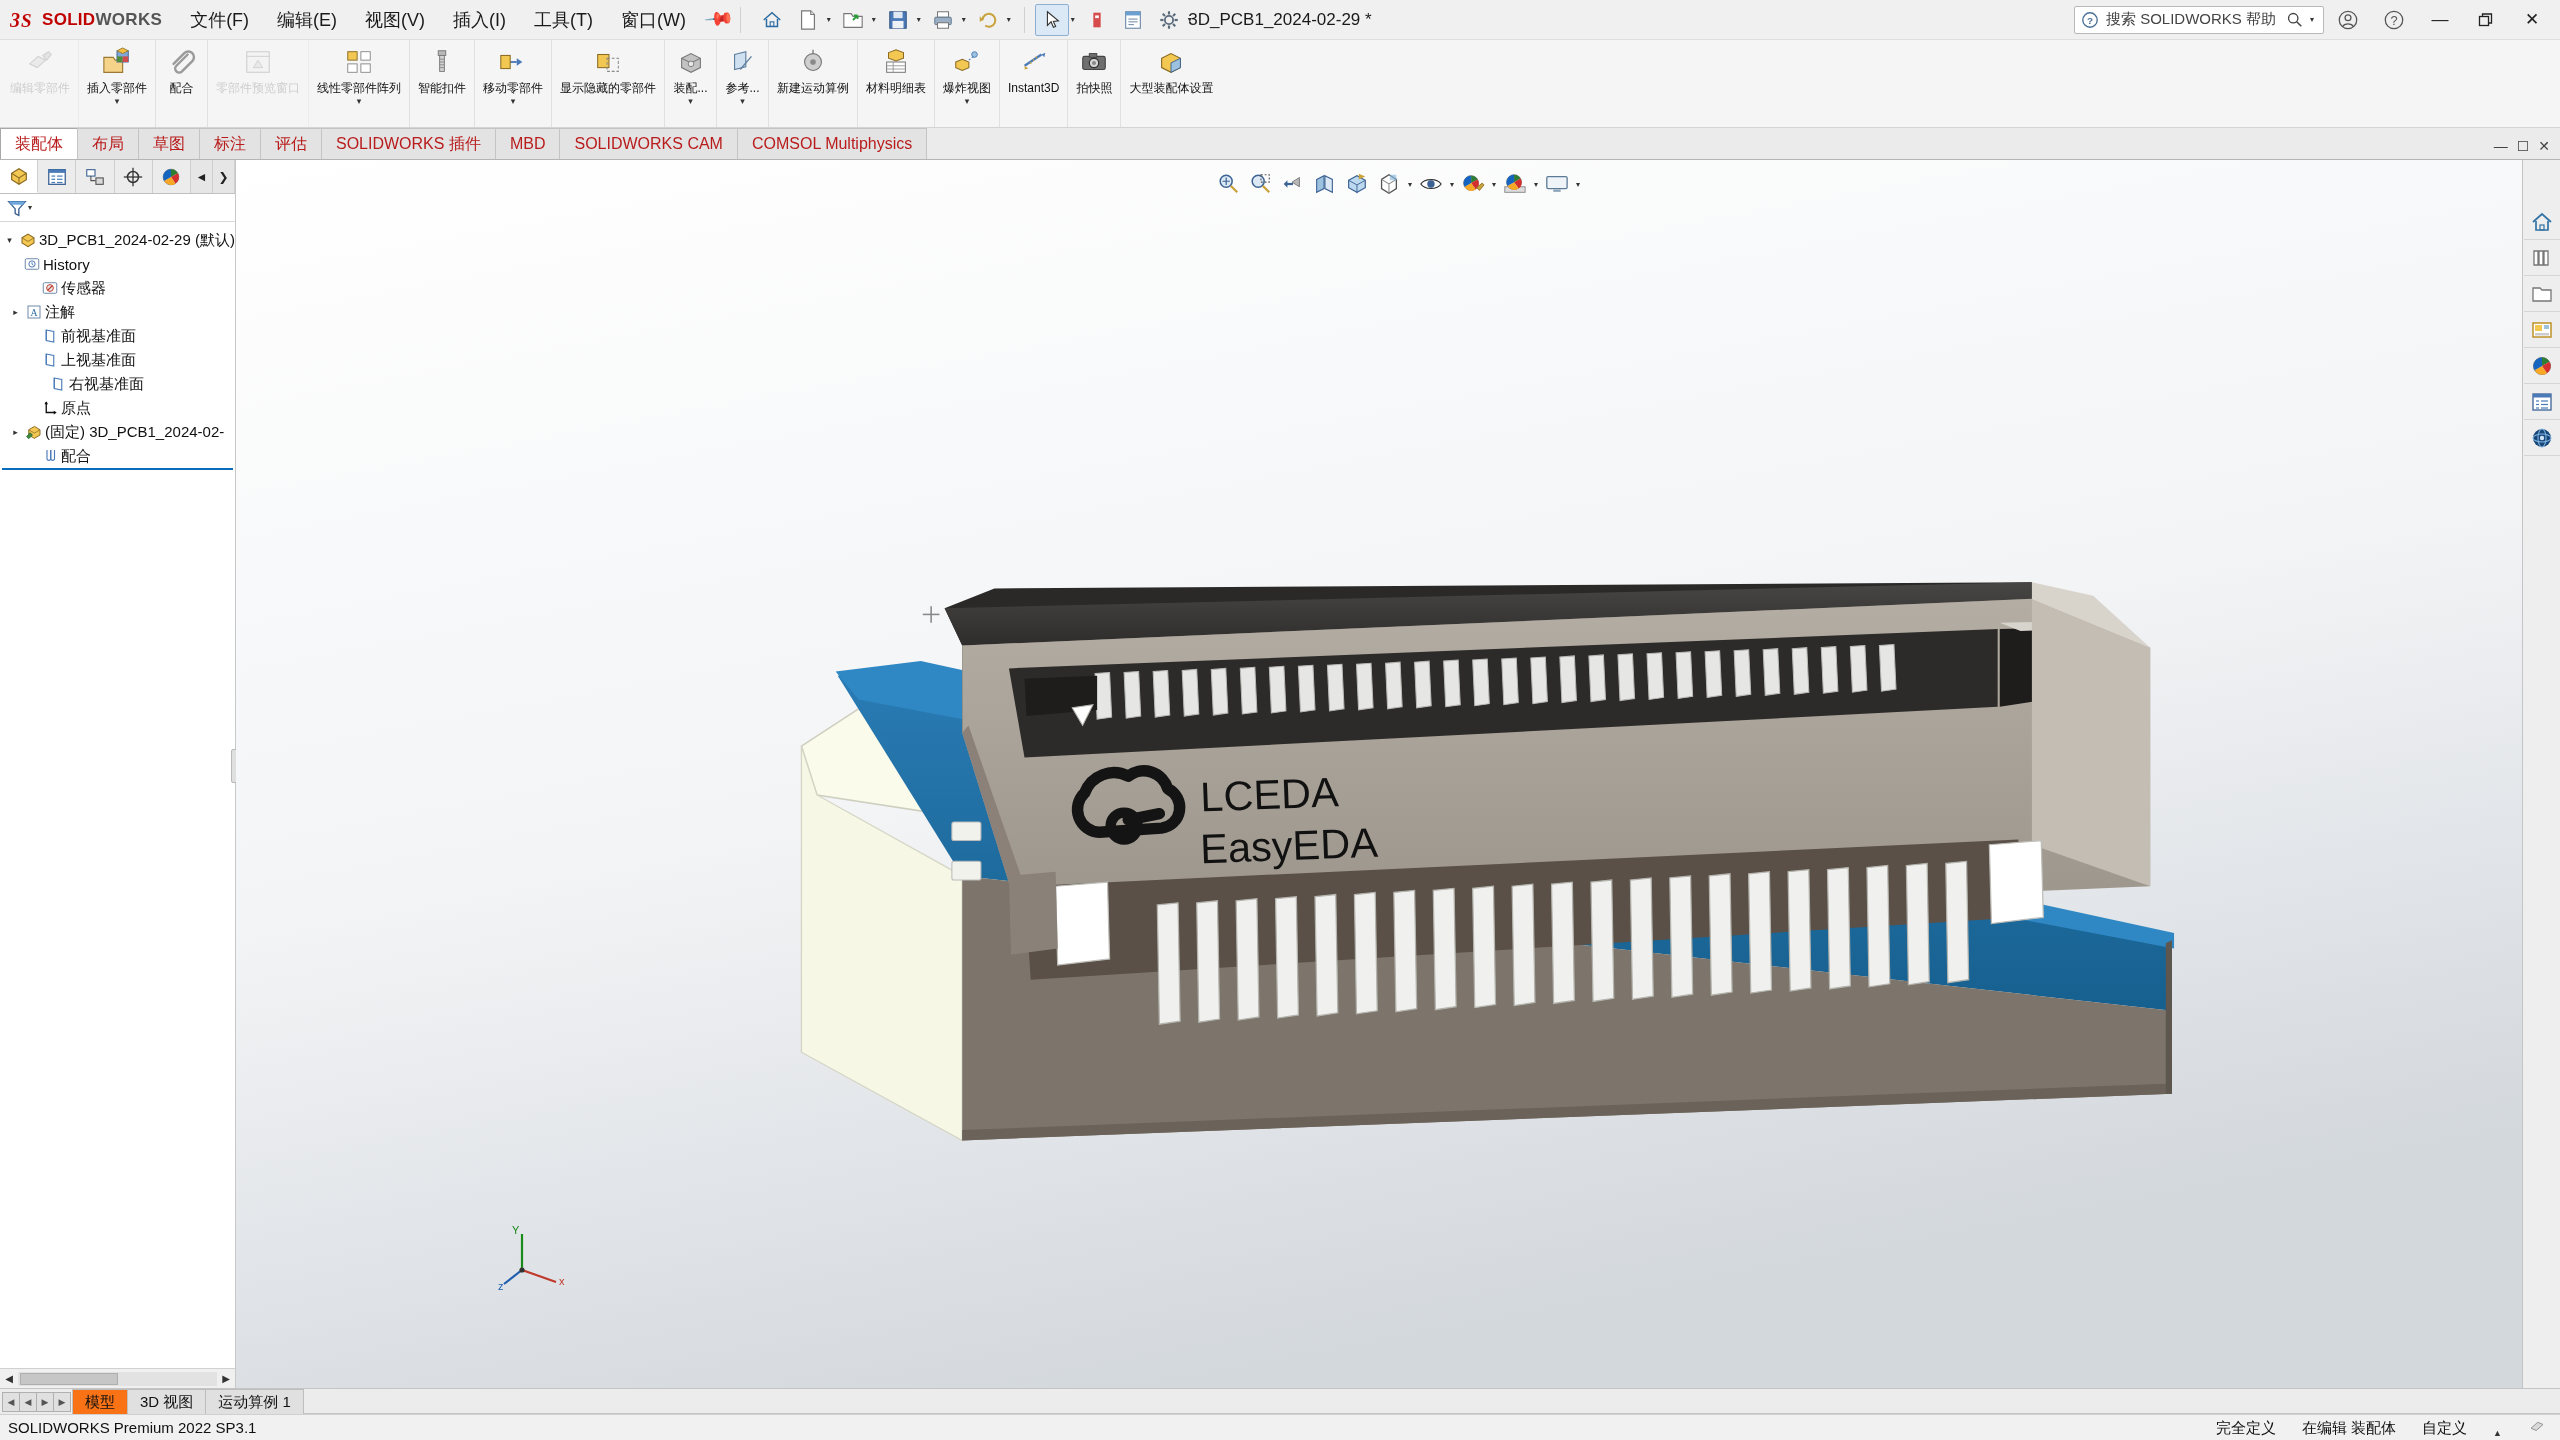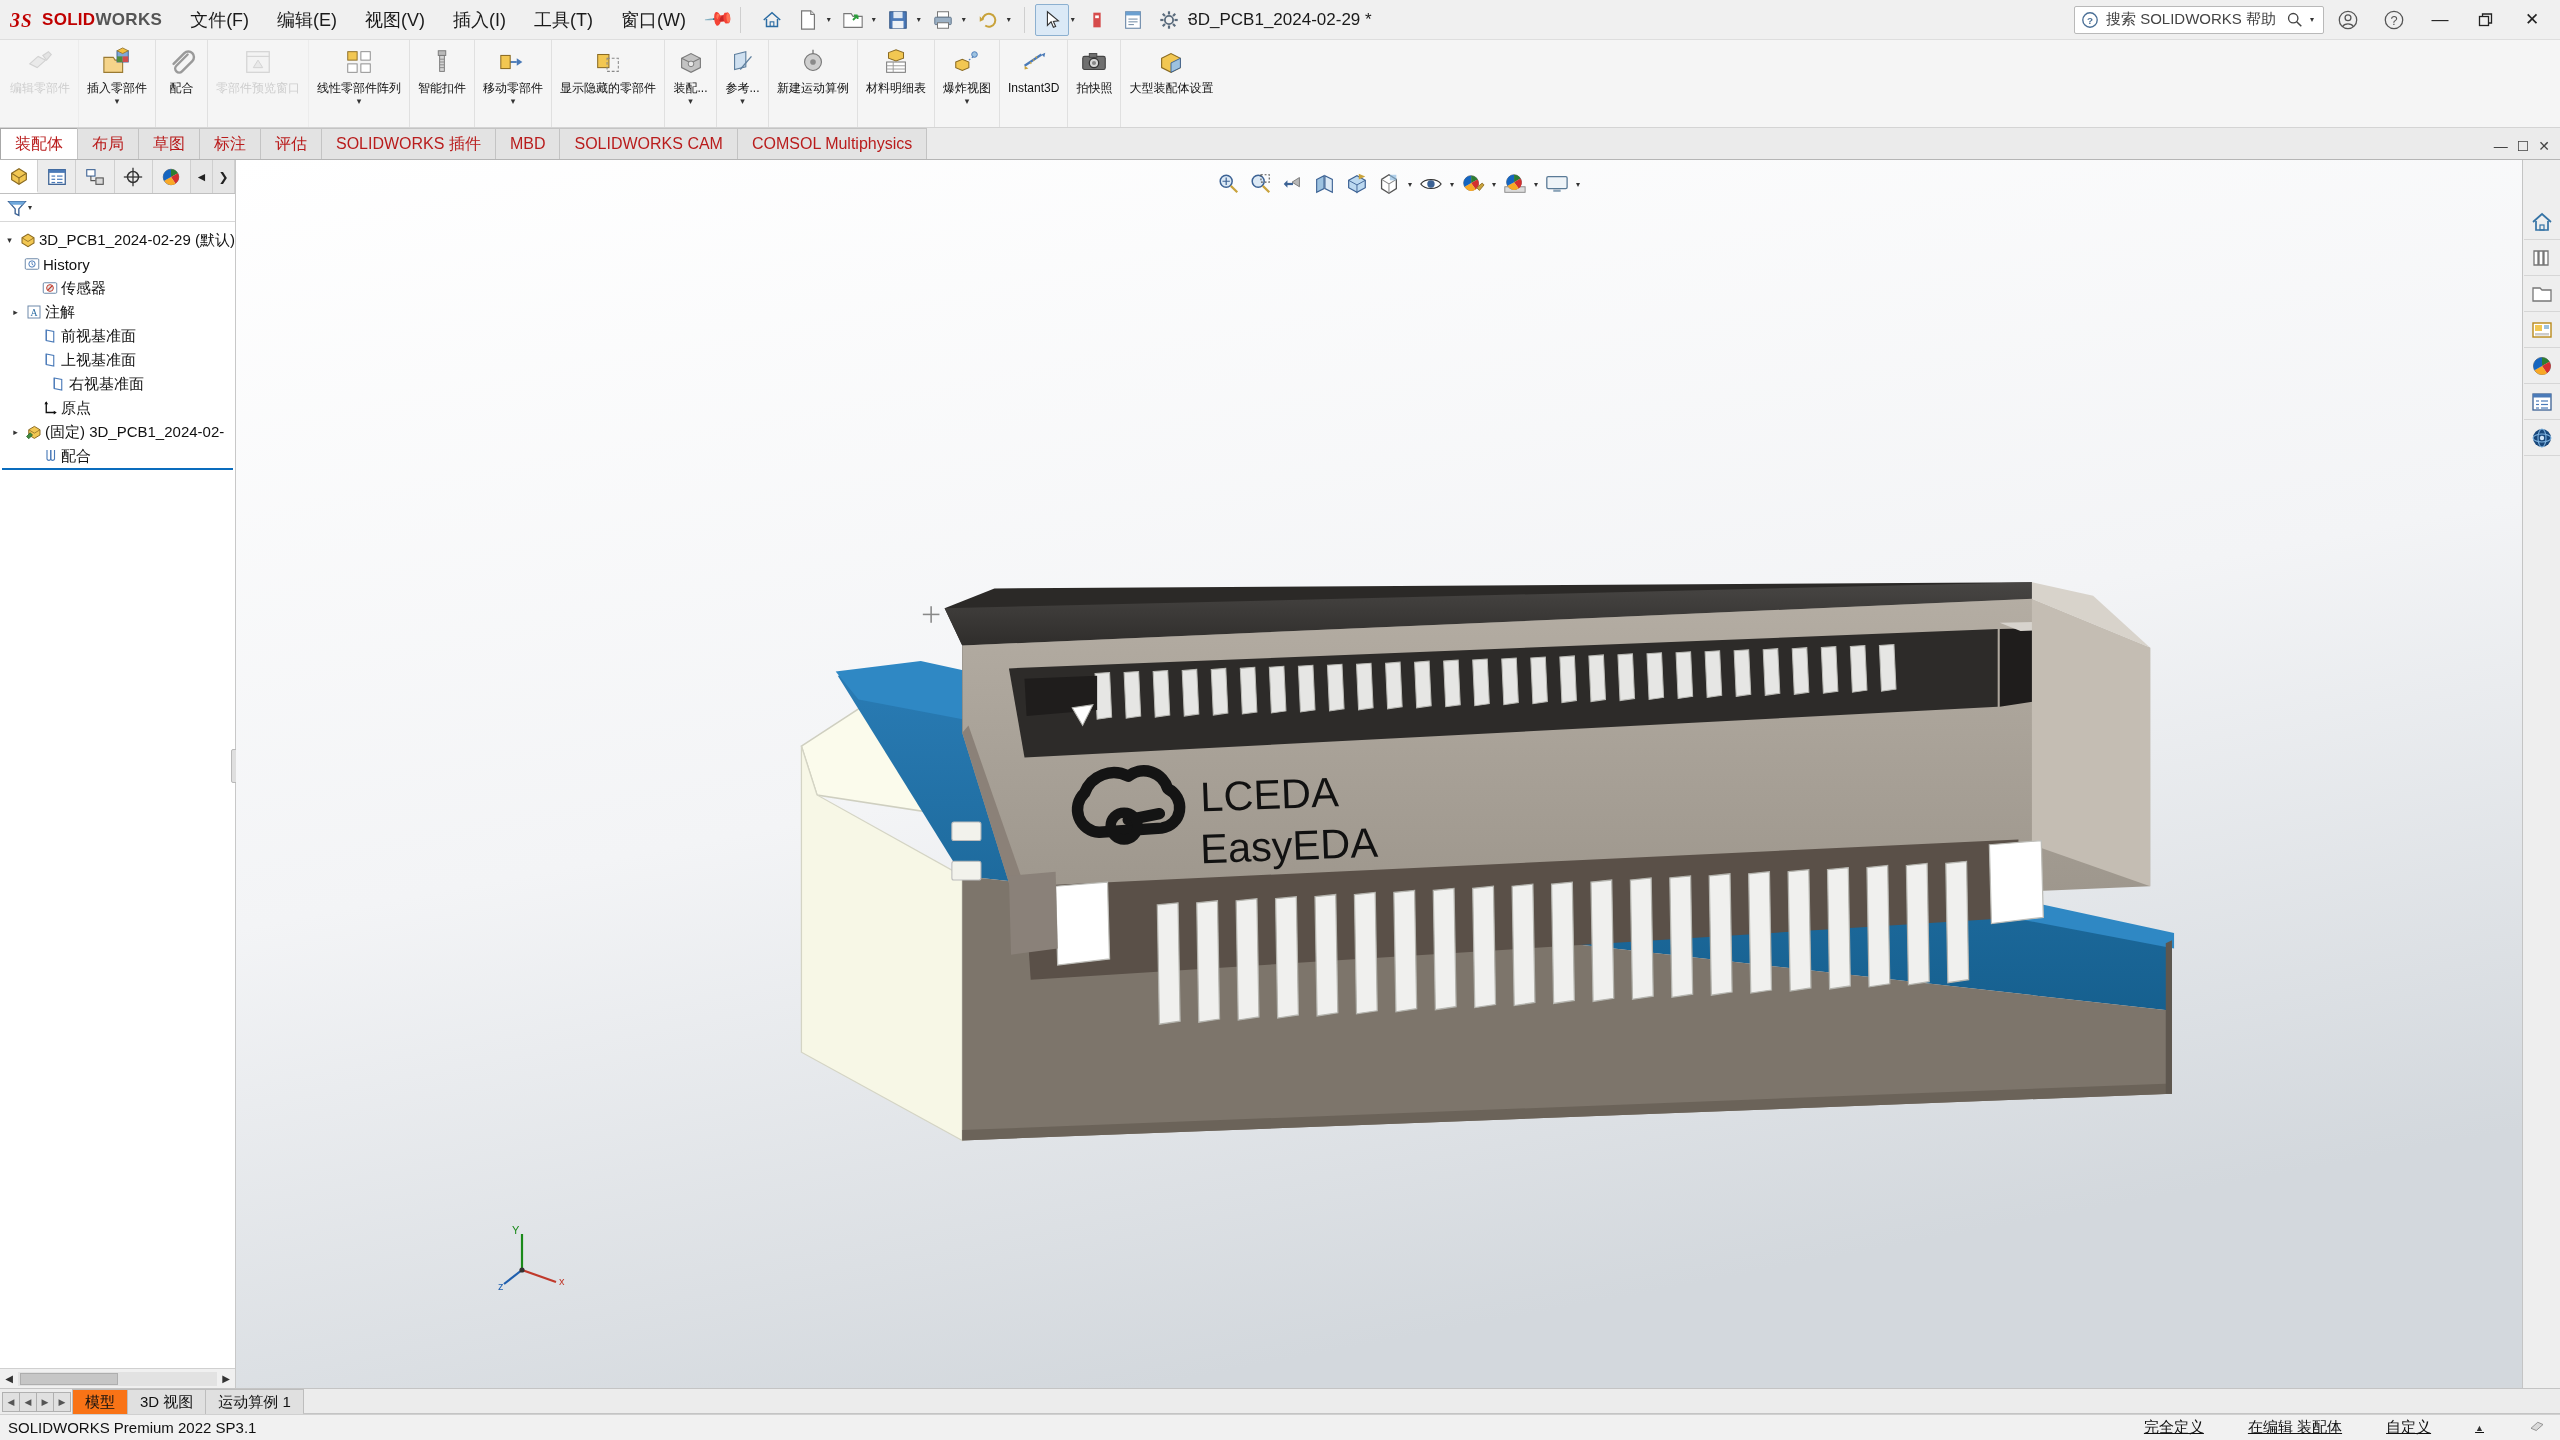--- a/index.html
+++ b/index.html
@@ -206,21 +206,21 @@
   .btab-fill { flex: 1 1 auto; border-bottom: 1px solid #c4c4c4; }
 
   
   .statusbar {
     flex: 0 0 26px; height: 26px; background: #f1f1f1;
     border-top: 1px solid #d0d0d0;
     display: flex; align-items: center; font-size: 15px; color: #111;
     padding: 0 8px;
   }
   .sb-left { white-space: nowrap; text-align: center; }
-  .sb-right { margin-left: auto; display: flex; align-items: center; gap: 44px; padding-right: 6px; text-decoration: underline; }
+  .sb-right { margin-left: auto; display: flex; align-items: flex-end; gap: 26px; padding-right: 6px; }
   .sb-item { white-space: nowrap; }
   .sb-caret { font-size: 9px; color: #333; }
 
   
   .model { position: absolute; inset: 0; }
 </style>
 </head>
 <body>
 
 <div id="app">

